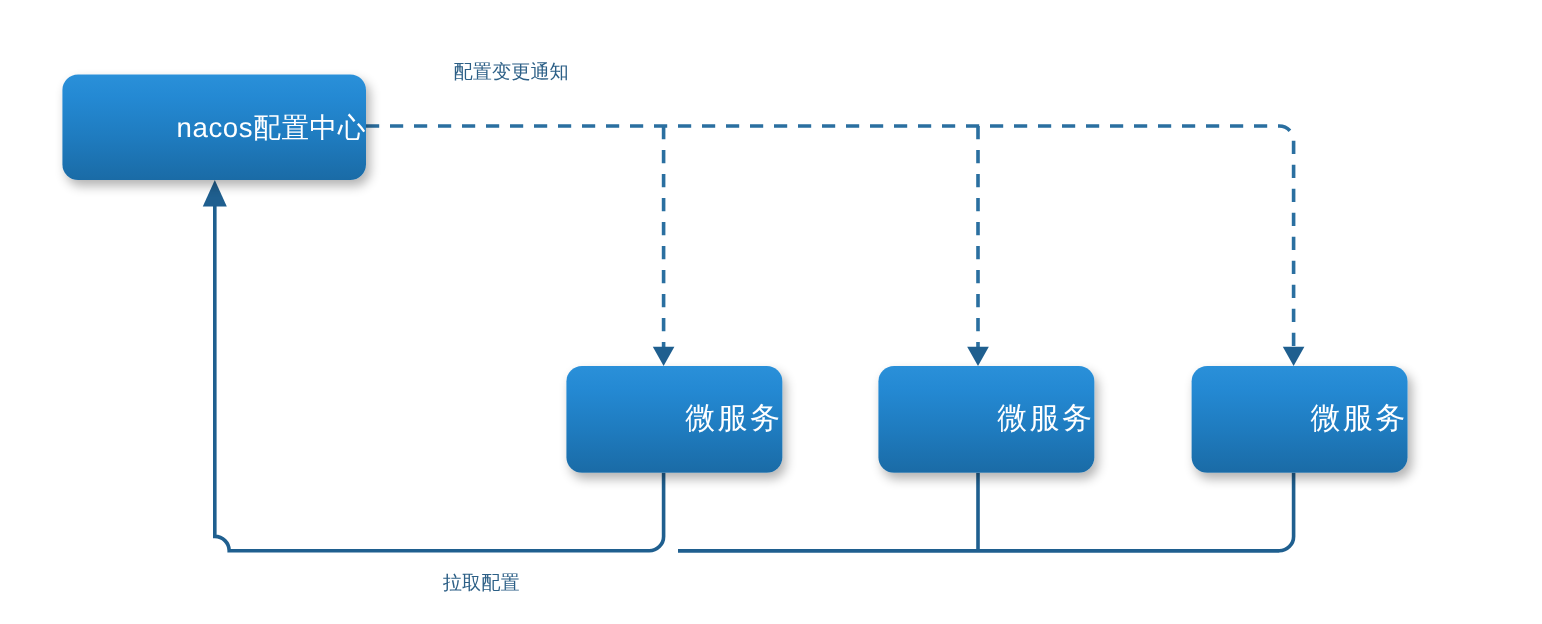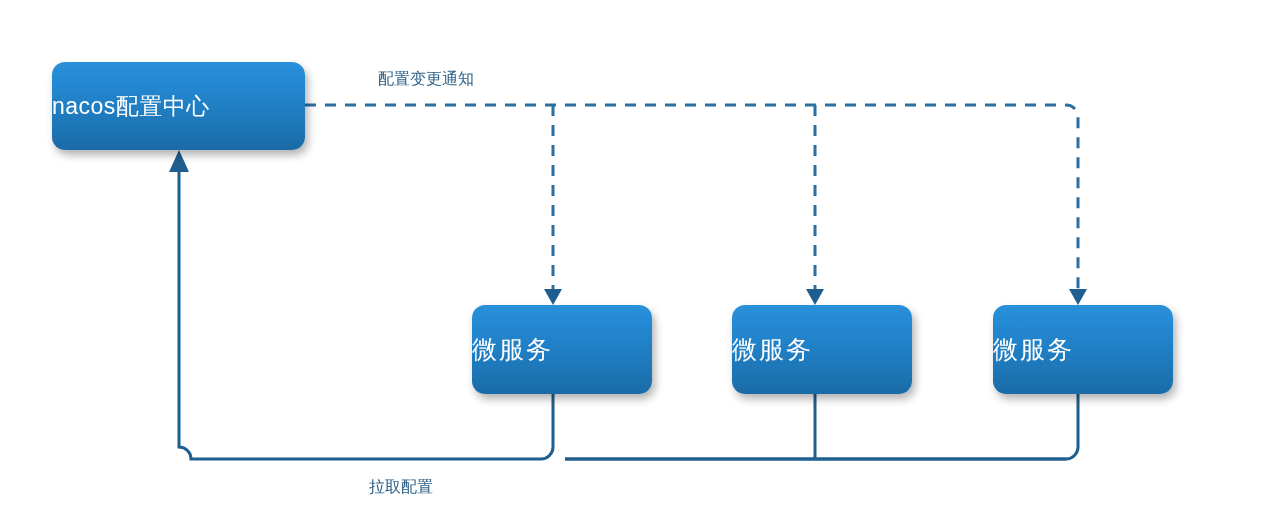--- a/index.html
+++ b/index.html
@@ -8,21 +8,21 @@
     font-family:"Liberation Sans","DejaVu Sans",sans-serif;
     overflow:hidden;
   }
   #canvas{position:relative;width:1285px;height:520px;}
 
   svg#wires{position:absolute;left:0;top:0;width:1285px;height:520px;}
 
   .node{
     position:absolute;
     border-radius:13px;
-    display:flex;align-items:center;justify-content:flex-start;
+    display:flex;align-items:center;justify-content:flex-end;
     color:#ffffff;
     text-align:center;
     box-shadow:3px 5px 9px rgba(0,0,0,0.30);
     background:linear-gradient(180deg,#2a90d9 0%,#2489d3 22%,#1f7cc0 58%,#1a6ba6 100%);
     letter-spacing:0.5px;
     user-select:none;
   }
   .node-label{white-space:nowrap;line-height:1;}
 
   #node-nacos{left:52px;top:62px;width:253px;height:88px;}
@@ -37,21 +37,21 @@
   .edge-label{
     position:absolute;
     color:#2c5f86;
     font-size:16px;
     white-space:nowrap;
     background:#ffffff;
     padding:0 4px;
     line-height:1.1;
     user-select:none;
   }
-  #label-notify{left:374px;top:70px;}
+  #label-notify{left:374px;top:52px;}
   #label-pull{left:365px;top:447px;margin-top:31px;}
 </style>
 </head>
 <body>
 
 <div id="canvas">
 
   <svg id="wires" viewBox="0 0 1285 520" xmlns="http://www.w3.org/2000/svg">
     <defs>
       <marker id="arrow-down" markerWidth="10" markerHeight="10" refX="5" refY="8" orient="auto" markerUnits="userSpaceOnUse">

